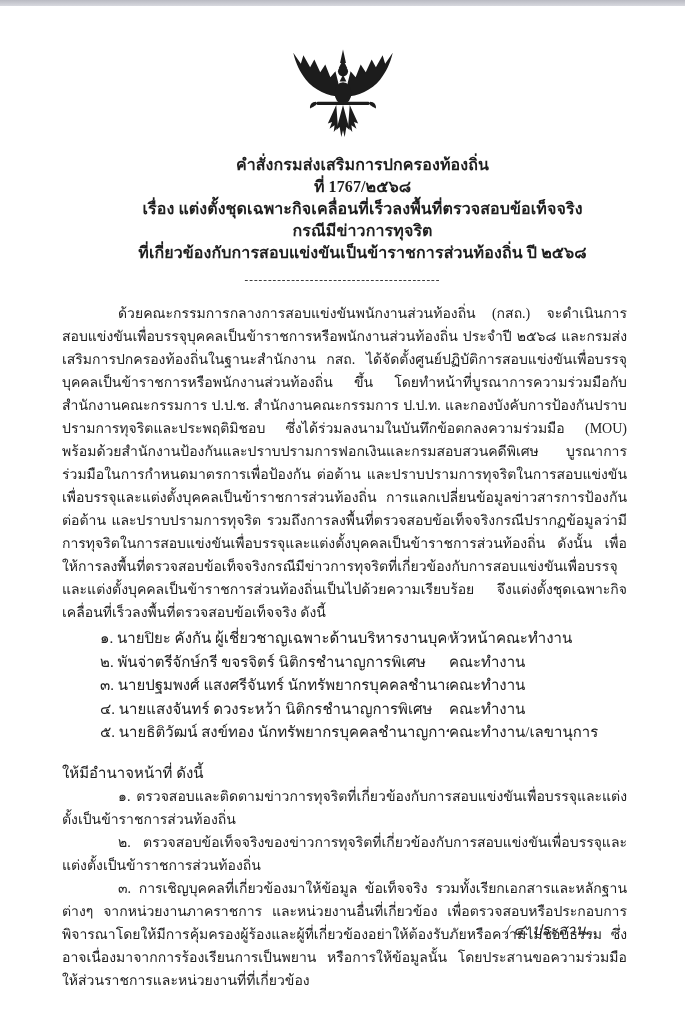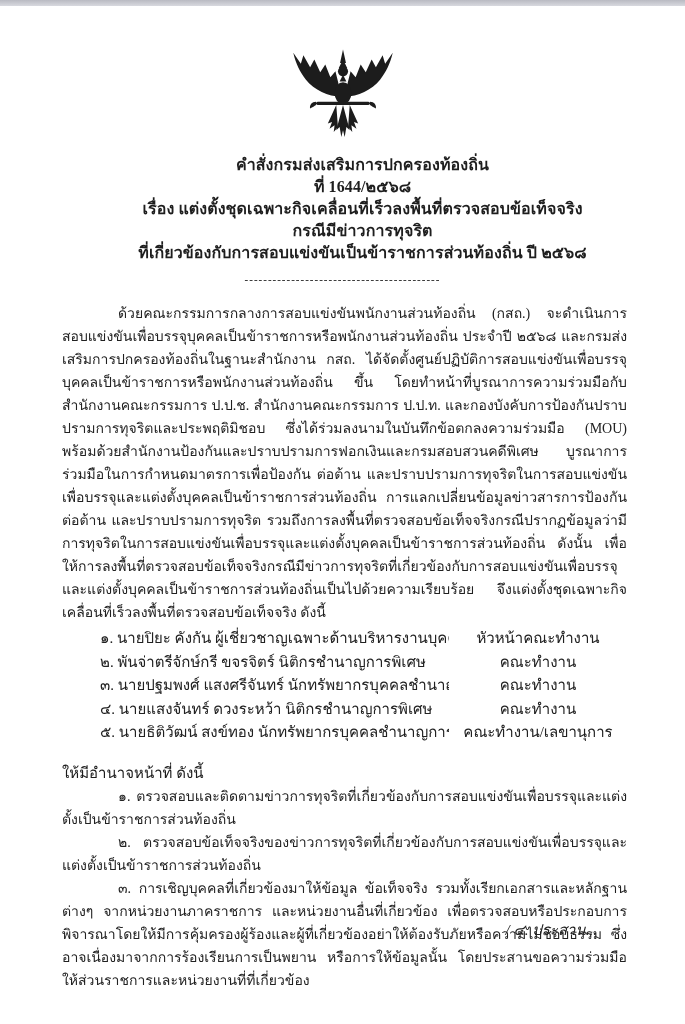--- a/index.html
+++ b/index.html
@@ -56,21 +56,20 @@
     color:#212121;
   }
   .cname{
     padding-left:38px;
     flex:1 1 auto;
     white-space:nowrap;overflow:hidden;
   }
   .crole{
     flex:0 0 178px;
     white-space:nowrap;
-    text-align:center;
   }
   .duties-heading{
     margin-top:17px;
     font-size:15px;line-height:23px;
     font-weight:400;color:#1b1b1b;
   }
   .duty{ text-indent:56px; }
   .continuation{
     position:absolute;
     top:918px;right:88px;
@@ -104,21 +103,21 @@
       <path d="M102,62 C107,62 110,66 109,70 C106,69 104,67 102,66 Z"></path>
 
       <path d="M62,66 L52,88 L57,86 L54,94 L60,90 L59,98 L64,92 Z"></path>
       <path d="M78,66 L88,88 L83,86 L86,94 L80,90 L81,98 L76,92 Z"></path>
 
       <path d="M70,66 L62,96 L66,92 L68,104 L70,96 L72,104 L74,92 L78,96 Z"></path>
     </svg>
   </div>
 
   <div class="hdr">คำสั่งกรมส่งเสริมการปกครองท้องถิ่น</div>
-  <div class="hdr">ที่ 1644/๒๕๖๘</div>
+  <div class="hdr">ที่ 1767/๒๕๖๘</div>
   <div class="hdr subject">เรื่อง  แต่งตั้งชุดเฉพาะกิจเคลื่อนที่เร็วลงพื้นที่ตรวจสอบข้อเท็จจริงกรณีมีข่าวการทุจริต</div>
   <div class="hdr subject">ที่เกี่ยวข้องกับการสอบแข่งขันเป็นข้าราชการส่วนท้องถิ่น ปี ๒๕๖๘</div>
 
   <div class="separator">------------------------------------------</div>
 
   <div class="textblock">
 
     <p class="para indent">ด้วยคณะกรรมการกลางการสอบแข่งขันพนักงานส่วนท้องถิ่น (กสถ.) จะดำเนินการสอบแข่งขันเพื่อบรรจุบุคคลเป็นข้าราชการหรือพนักงานส่วนท้องถิ่น ประจำปี ๒๕๖๘ และกรมส่งเสริมการปกครองท้องถิ่นในฐานะสำนักงาน กสถ. ได้จัดตั้งศูนย์ปฏิบัติการสอบแข่งขันเพื่อบรรจุบุคคลเป็นข้าราชการหรือพนักงานส่วนท้องถิ่น ขึ้น โดยทำหน้าที่บูรณาการความร่วมมือกับสำนักงานคณะกรรมการ ป.ป.ช. สำนักงานคณะกรรมการ ป.ป.ท. และกองบังคับการป้องกันปราบปรามการทุจริตและประพฤติมิชอบ ซึ่งได้ร่วมลงนามในบันทึกข้อตกลงความร่วมมือ (MOU) พร้อมด้วยสำนักงานป้องกันและปราบปรามการฟอกเงินและกรมสอบสวนคดีพิเศษ บูรณาการร่วมมือในการกำหนดมาตรการเพื่อป้องกัน ต่อต้าน และปราบปรามการทุจริตในการสอบแข่งขันเพื่อบรรจุและแต่งตั้งบุคคลเป็นข้าราชการส่วนท้องถิ่น การแลกเปลี่ยนข้อมูลข่าวสารการป้องกัน ต่อต้าน และปราบปรามการทุจริต รวมถึงการลงพื้นที่ตรวจสอบข้อเท็จจริงกรณีปรากฏข้อมูลว่ามีการทุจริตในการสอบแข่งขันเพื่อบรรจุและแต่งตั้งบุคคลเป็นข้าราชการส่วนท้องถิ่น ดังนั้น เพื่อให้การลงพื้นที่ตรวจสอบข้อเท็จจริงกรณีมีข่าวการทุจริตที่เกี่ยวข้องกับการสอบแข่งขันเพื่อบรรจุและแต่งตั้งบุคคลเป็นข้าราชการส่วนท้องถิ่นเป็นไปด้วยความเรียบร้อย จึงแต่งตั้งชุดเฉพาะกิจเคลื่อนที่เร็วลงพื้นที่ตรวจสอบข้อเท็จจริง ดังนี้</p>
 
     <div class="committee">

